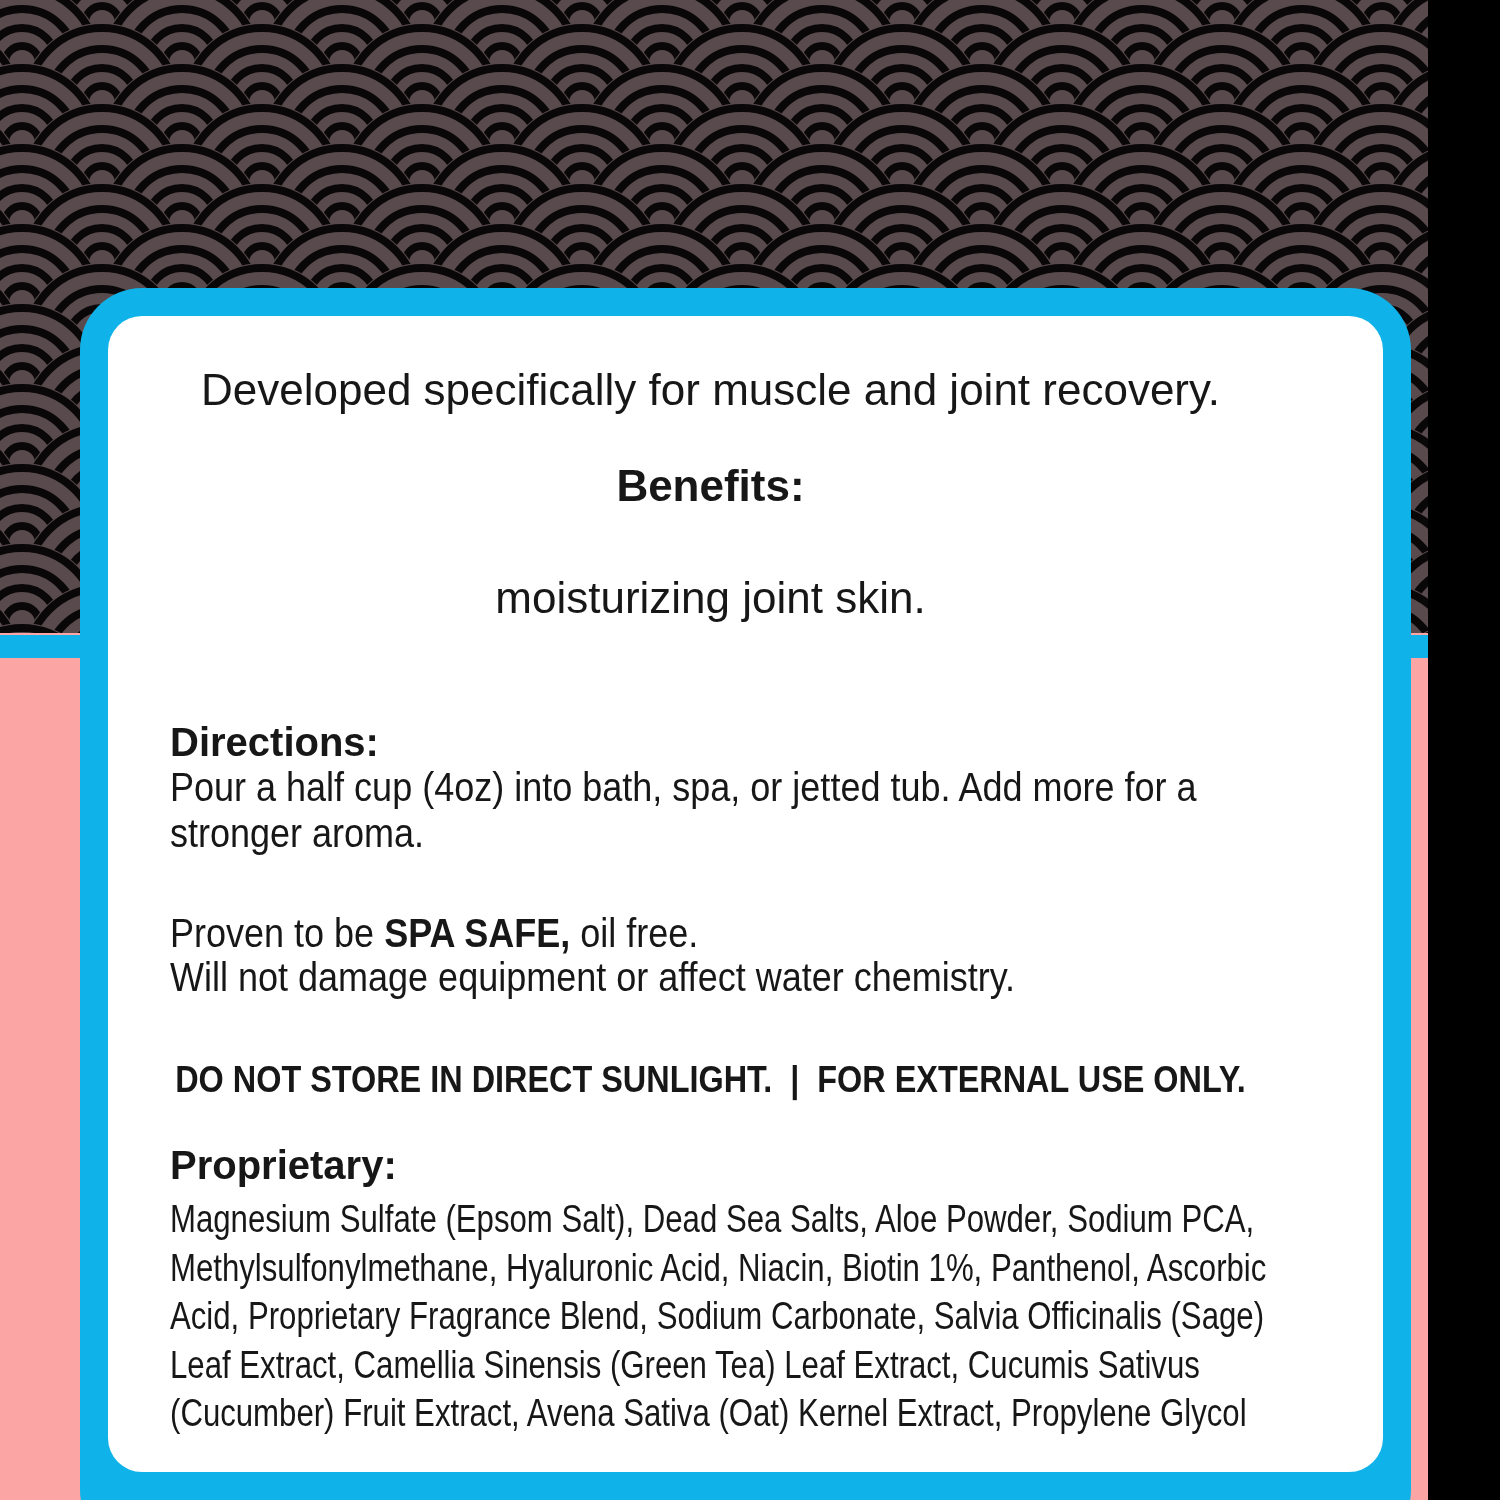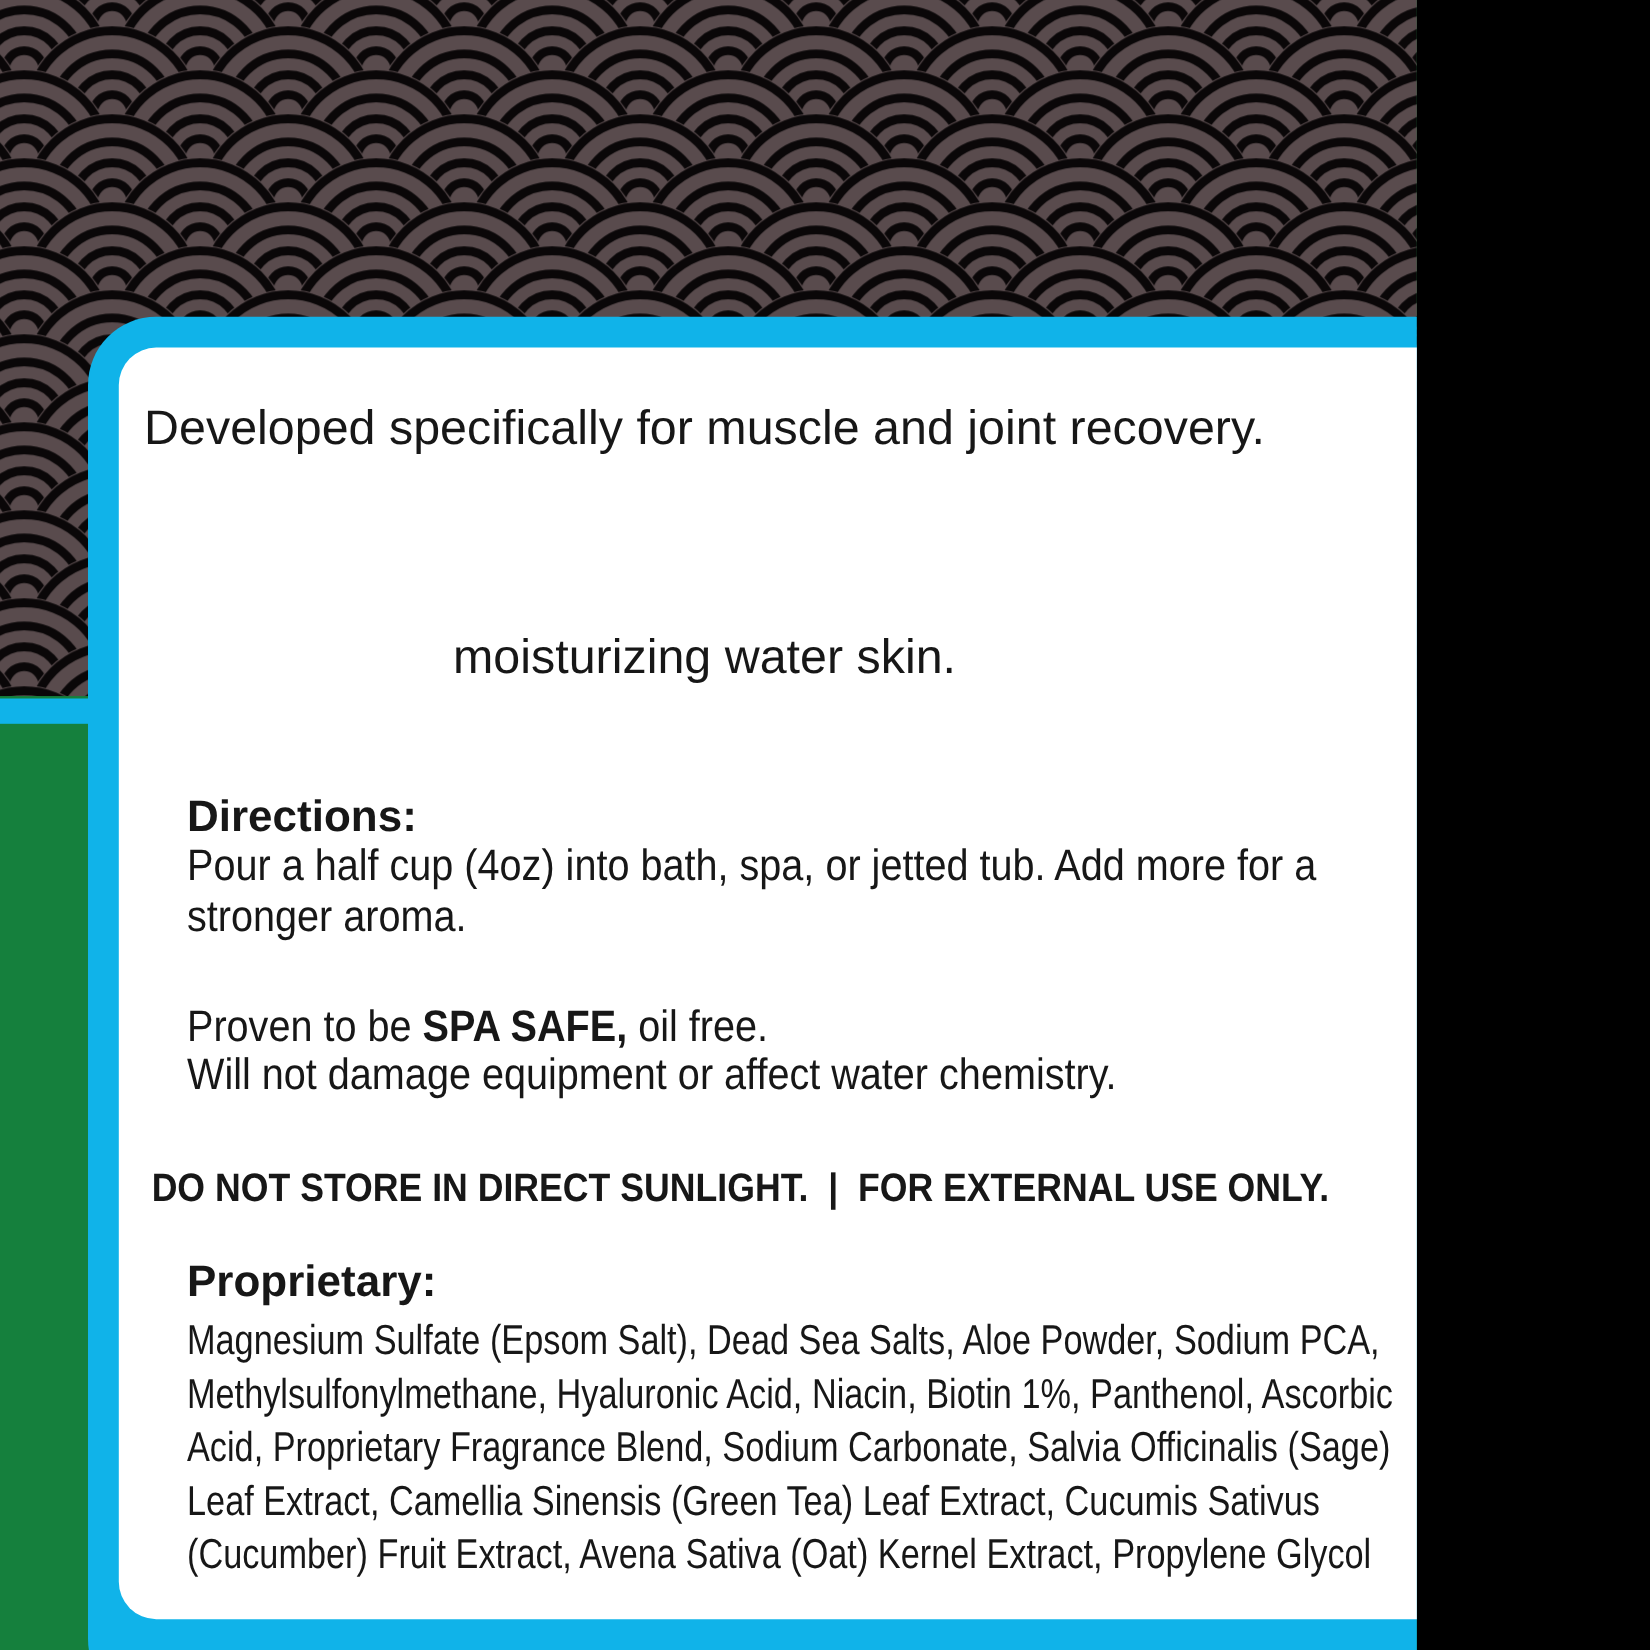--- a/index.html
+++ b/index.html
@@ -1,19 +1,19 @@
 <!DOCTYPE html>
 <html><head>
 <meta charset="utf-8">
 <style>
   html,body{margin:0;padding:0;background:#000;}
   .page{
     position:relative;
-    width:1288px;height:1500px;
-    background:#15803d;
+    width:1428px;height:1500px;
+    background:#fca5a5;
     overflow:hidden;
     font-family:"Liberation Sans", sans-serif;
   }
   .pattern{position:absolute;top:0;left:0;z-index:0;display:block;}
   .stripe{position:absolute;left:0;top:635px;width:100%;height:23px;background:#10b3e9;z-index:0;}
   .card{
     position:absolute;left:80px;top:288px;width:1331px;height:1264px;
     background:#10b3e9;border-radius:62px;z-index:1;
   }
   .card-inner{
@@ -63,21 +63,22 @@
   </svg>
 
   <div class="stripe"></div>
 
   <div class="card">
     <div class="card-inner"></div>
   </div>
 
   <div class="txt center fs44" style="top:368px">Developed specifically for muscle and joint recovery.</div>
 
-  <div class="txt center fs44" style="top:576px">moisturizing water skin.</div>
+  <div class="txt center fs44 b" style="top:464px">Benefits:</div>
+  <div class="txt center fs44" style="top:576px">moisturizing joint skin.</div>
 
   <div class="txt left fs40 b" style="top:722px">Directions:</div>
   <div class="txt left fs40 cx90l" style="top:767px">Pour a half cup (4oz) into bath, spa, or jetted tub. Add more for a</div>
   <div class="txt left fs40 cx90l" style="top:813px">stronger aroma.</div>
 
   <div class="txt left fs40 cx90l" style="top:913px"><span>Proven to be </span><span class="b">SPA SAFE,</span><span> oil free.</span></div>
   <div class="txt left fs40 cx90l" style="top:957px">Will not damage equipment or affect water chemistry.</div>
 
   <div class="txt center fs36 b cx90c" style="top:1062px">DO NOT STORE IN DIRECT SUNLIGHT.  |  FOR EXTERNAL USE ONLY.</div>
 

